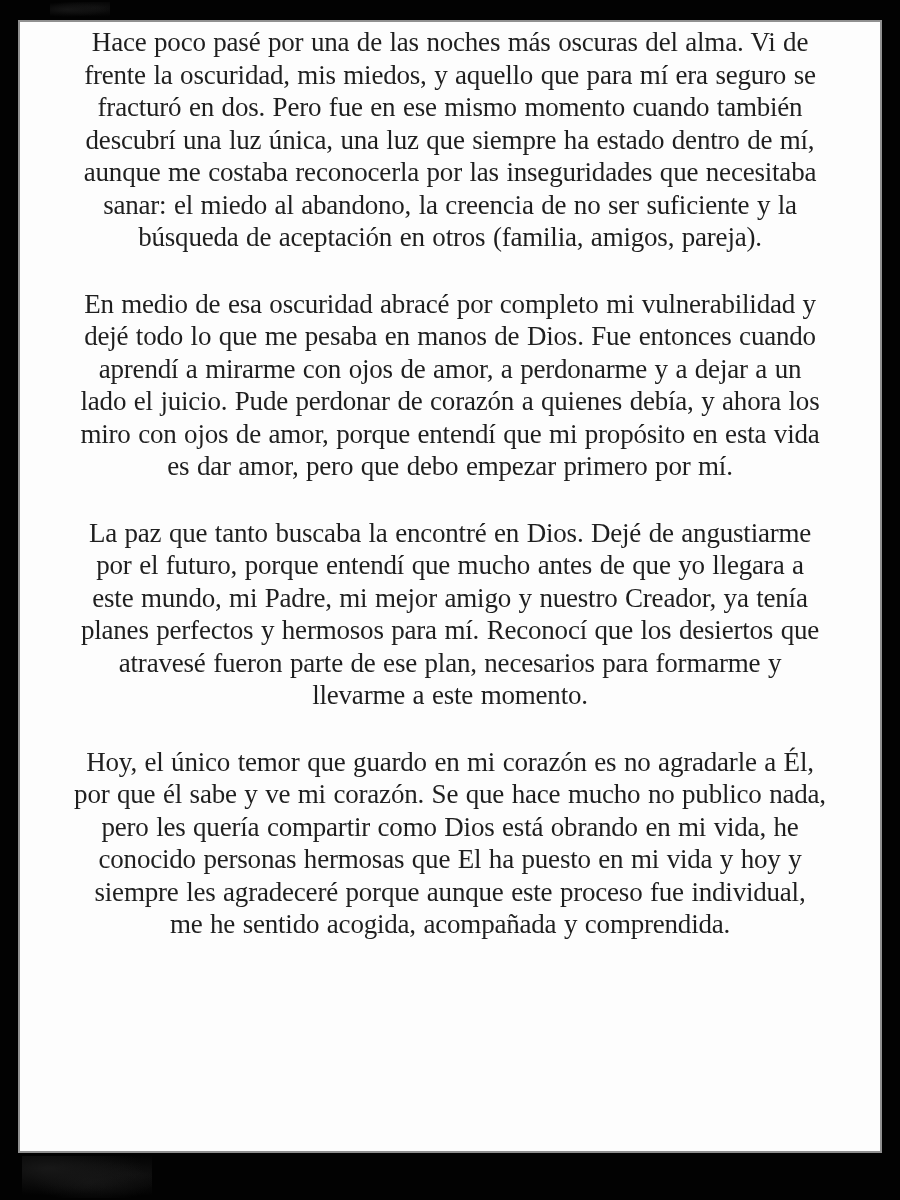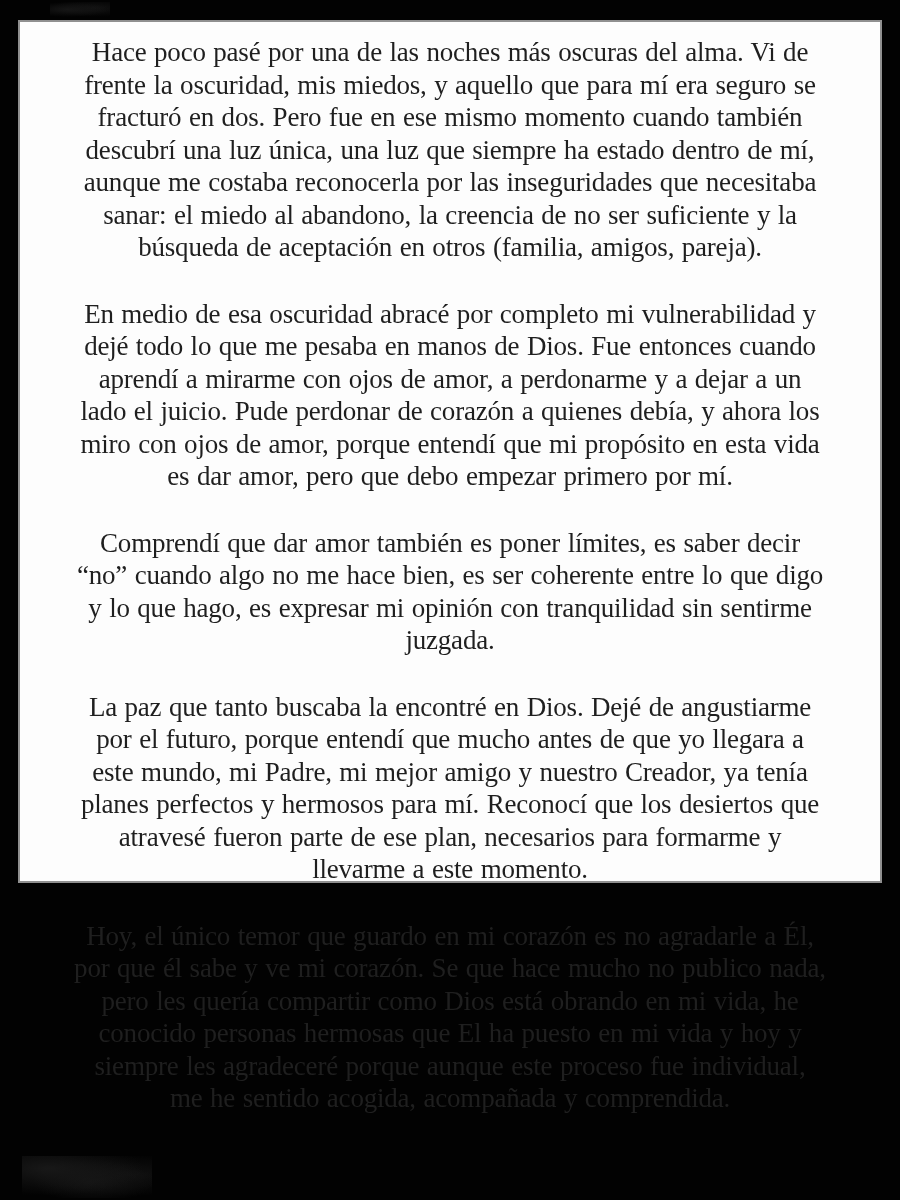--- a/index.html
+++ b/index.html
@@ -35,25 +35,25 @@
     background:
       radial-gradient(ellipse at 20% 30%, #181818 0%, transparent 65%),
       radial-gradient(ellipse at 55% 60%, #141414 0%, transparent 60%),
       radial-gradient(ellipse at 85% 45%, #101010 0%, transparent 65%);
   }
   .panel {
     position: absolute;
     left: 18px;
     top: 20px;
     width: 864px;
-    height: 863px;
+    height: 1133px;
     background: #fdfdfd;
     border: 2px solid #909090;
     box-sizing: border-box;
-    padding: 14px 34px 30px 34px;
+    padding: 4px 34px 30px 34px;
     color: #1f1f1f;
   }
   .para {
     margin: 0 0 34px 0;
     font-size: 27px;
     line-height: 32.5px;
     text-align: center;
     white-space: pre-line;
     letter-spacing: -0.2px;
     word-spacing: 1px;
@@ -75,24 +75,20 @@
 descubrí una luz única, una luz que siempre ha estado dentro de mí,
 aunque me costaba reconocerla por las inseguridades que necesitaba
 sanar: el miedo al abandono, la creencia de no ser suficiente y la
 búsqueda de aceptación en otros (familia, amigos, pareja).</p>
     <p class="para">En medio de esa oscuridad abracé por completo mi vulnerabilidad y
 dejé todo lo que me pesaba en manos de Dios. Fue entonces cuando
 aprendí a mirarme con ojos de amor, a perdonarme y a dejar a un
 lado el juicio. Pude perdonar de corazón a quienes debía, y ahora los
 miro con ojos de amor, porque entendí que mi propósito en esta vida
 es dar amor, pero que debo empezar primero por mí.</p>
-    <p class="para">Comprendí que dar amor también es poner límites, es saber decir
-“no” cuando algo no me hace bien, es ser coherente entre lo que digo
-y lo que hago, es expresar mi opinión con tranquilidad sin sentirme
-juzgada.</p>
     <p class="para">La paz que tanto buscaba la encontré en Dios. Dejé de angustiarme
 por el futuro, porque entendí que mucho antes de que yo llegara a
 este mundo, mi Padre, mi mejor amigo y nuestro Creador, ya tenía
 planes perfectos y hermosos para mí. Reconocí que los desiertos que
 atravesé fueron parte de ese plan, necesarios para formarme y
 llevarme a este momento.</p>
     <p class="para">Hoy, el único temor que guardo en mi corazón es no agradarle a Él,
 por que él sabe y ve mi corazón. Se que hace mucho no publico nada,
 pero les quería compartir como Dios está obrando en mi vida, he
 conocido personas hermosas que El ha puesto en mi vida y hoy y

